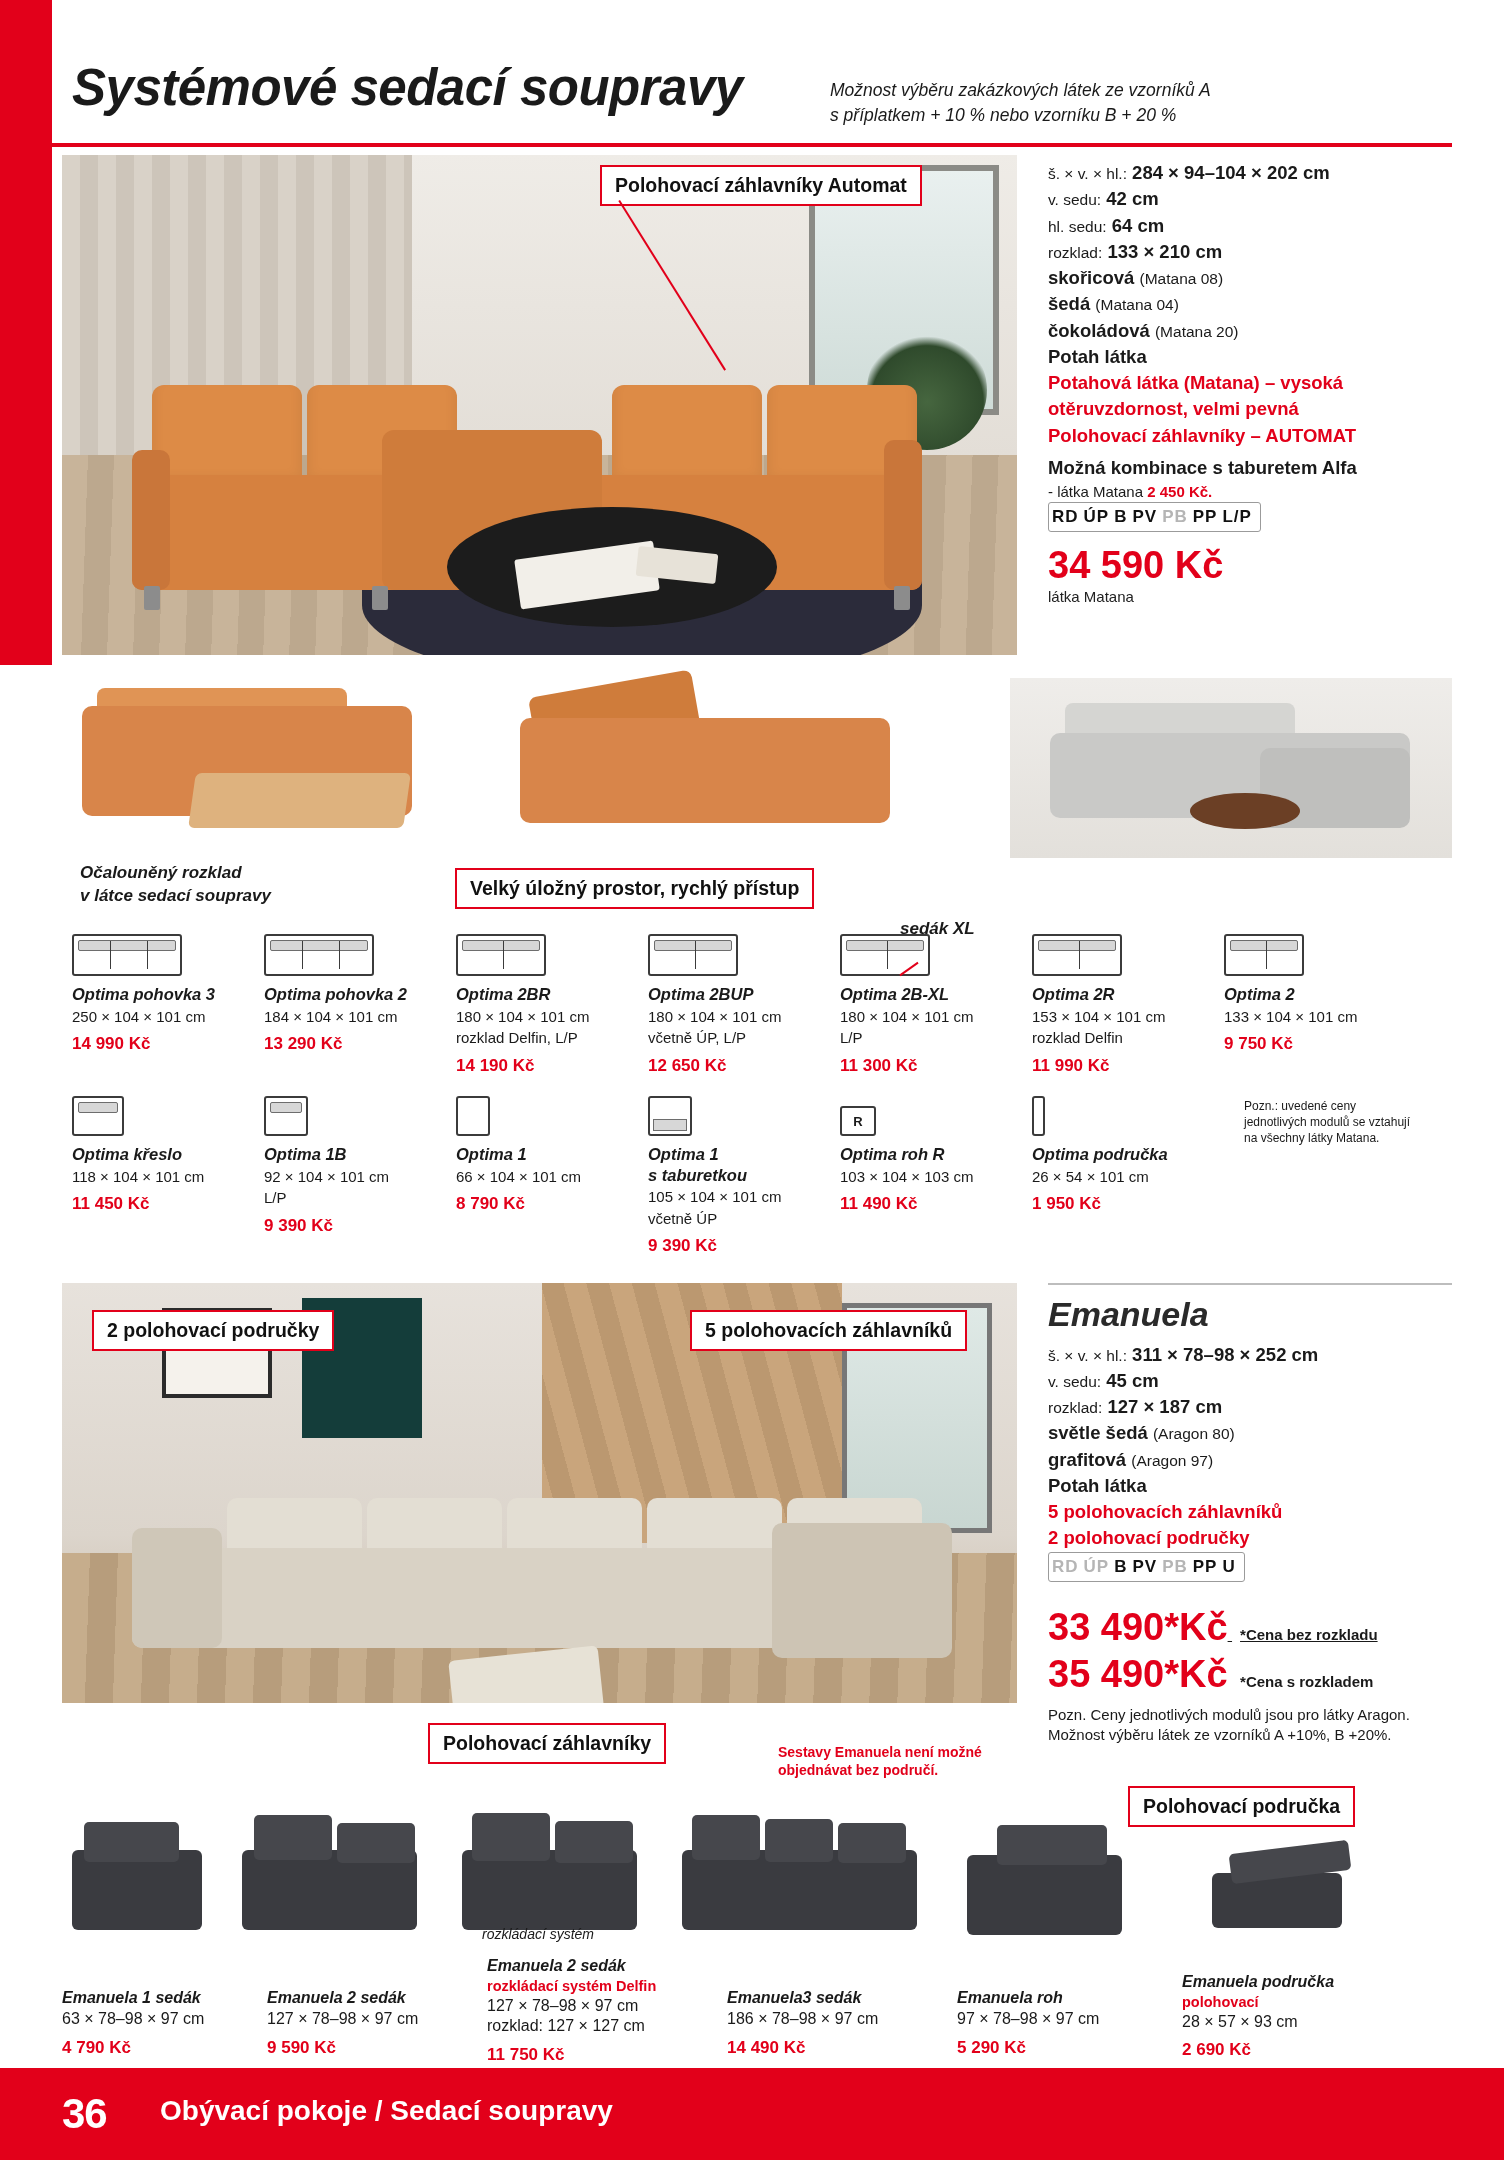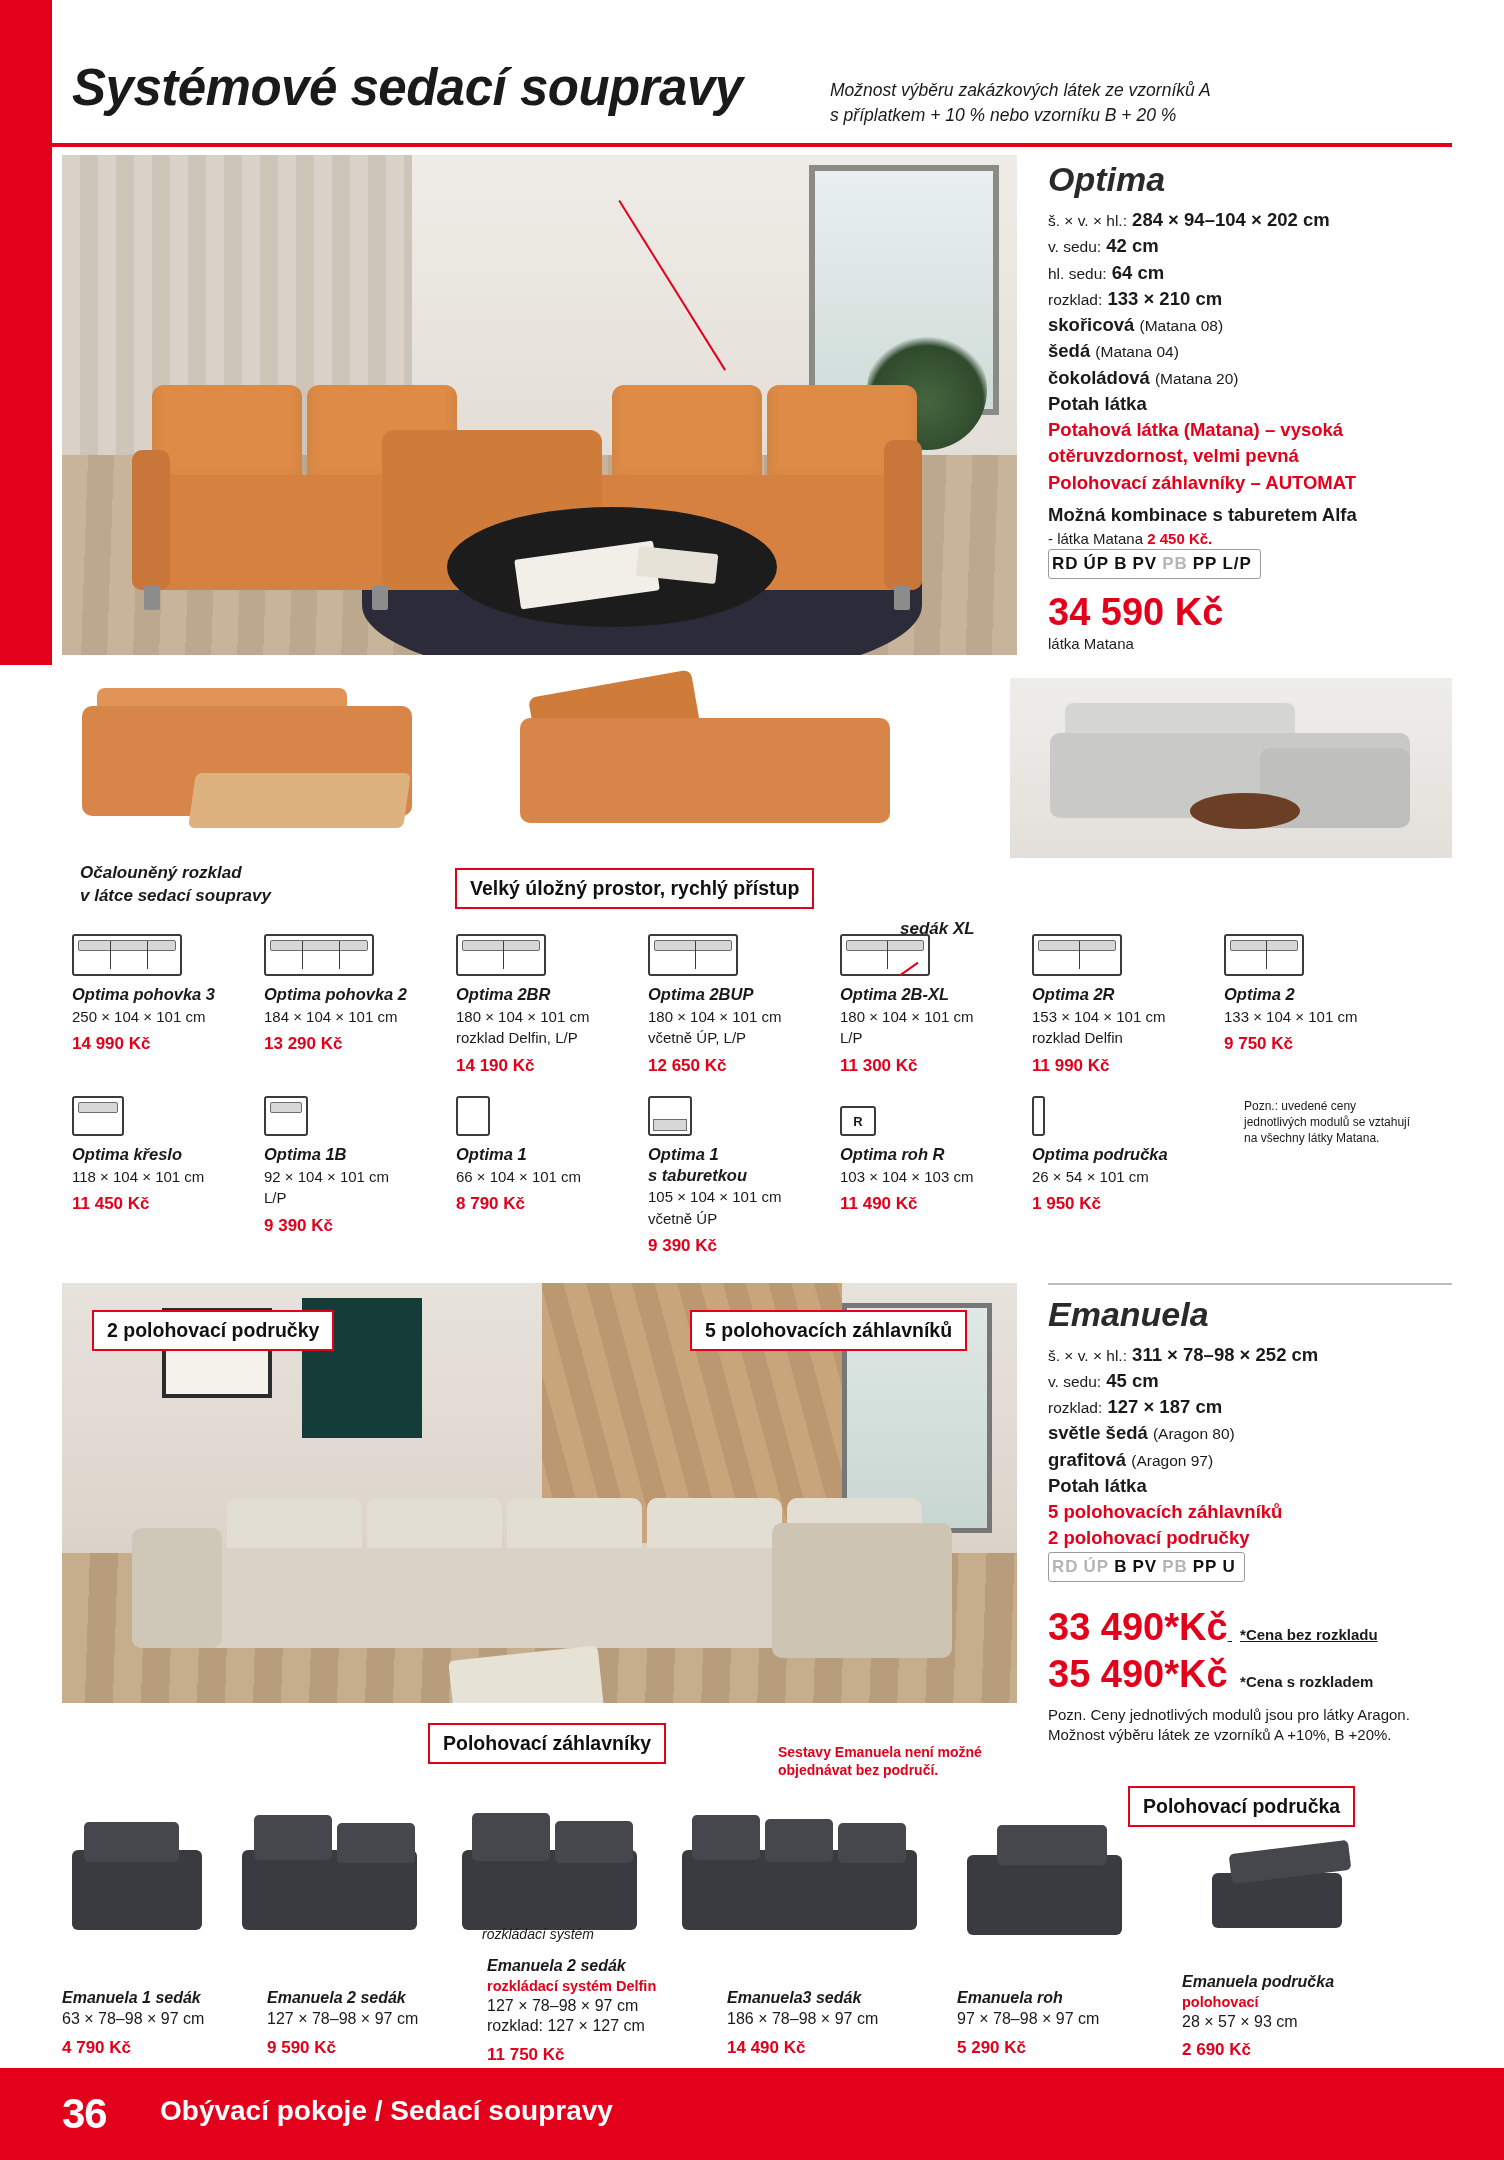--- a/index.html
+++ b/index.html
@@ -343,24 +343,24 @@
       <div class="leg" style="left:12px;"></div>
       <div class="leg" style="left:240px;"></div>
       <div class="leg" style="left:480px;"></div>
       <div class="leg" style="right:12px;"></div>
     </div>
     <div class="table"></div>
       <div class="mag"></div>
       <div class="mag2"></div>
   </div>
 
+  <div class="callout" style="left:600px; top:165px;">Polohovací záhlavníky Automat</div>
   <div class="leader" style="left:620px; top:200px; width:200px; transform:rotate(58deg);"></div>
 
   <div class="right-col">
-    <div class="prod-name">Optima</div>
     <div class="spec">
       <div>
         <span class="lbl">š. × v. × hl.:</span>
         <b>284 × 94–104 × 202 cm</b>
       </div>
       <div>
         <span class="lbl">v. sedu:</span>
         <b>42 cm</b>
       </div>
       <div>

